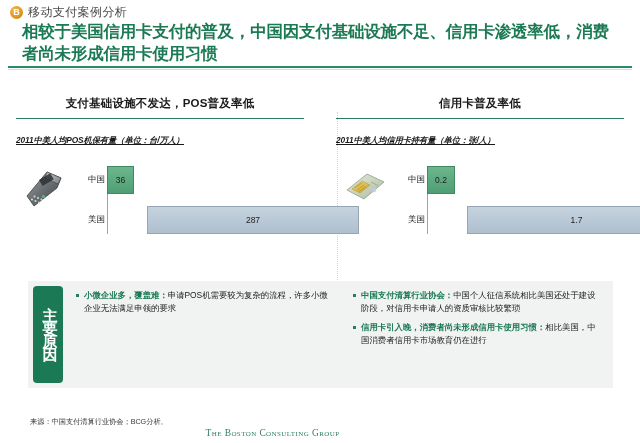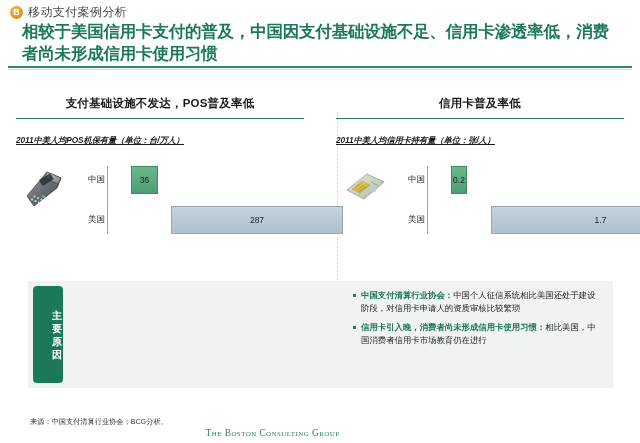--- a/index.html
+++ b/index.html
@@ -162,21 +162,20 @@
     font-weight: normal;
   }
   .bar {
     height: 28px;
     box-sizing: border-box;
     display: flex;
     align-items: center;
     justify-content: center;
     font-size: 8.5px;
     color: #222;
-    margin-left: 24px;
   }
   .bar.cn {
     background: linear-gradient(180deg, #6cb68d 0%, #4f9e73 100%);
     border: 1px solid #3f8a60;
   }
   .bar.us {
     background: linear-gradient(180deg, #c6d3de 0%, #aebfcf 100%);
     border: 1px solid #94a6b6;
   }
 
@@ -194,26 +193,26 @@
     display: flex;
     align-items: stretch;
     box-sizing: border-box;
   }
   .reason-tag {
     width: 30px;
     margin: 5px 0 5px 5px;
     background: #1b7a55;
     border-radius: 4px;
     color: #ffffff;
-    font-size: 10px;
+    font-size: 15px;
     font-weight: bold;
     line-height: 13px;
     display: flex;
     align-items: center;
-    justify-content: flex-end;
+    justify-content: center;
     text-align: center;
     flex: none;
     letter-spacing: 1px;
   }
   .reason-tag span { display: block; width: 11px; }
   .reason-cols {
     flex: 1;
     display: flex;
     padding: 8px 0 0 0;
   }
@@ -312,21 +311,21 @@
         </svg>
       </div>
       <div class="chart-body">
         <div class="axis-line"></div>
         <div class="bar-row">
           <div class="bar-label">中国</div>
           <div class="bar cn" style="width:27px">36</div>
         </div>
         <div class="bar-row">
           <div class="bar-label">美国</div>
-          <div class="bar us" style="width:172px">287</div>
+          <div class="bar us" style="width:212px">287</div>
         </div>
       </div>
     </div>
   </div>
 
   <div class="col">
     <div class="col-heading">信用卡普及率低</div>
     <div class="col-rule"></div>
     <div class="col-subtitle">2011中美人均信用卡持有量（单位：张/人）</div>
 
@@ -348,37 +347,40 @@
           <path d="M11 23 L21 15 L29 19 L19 27 Z" fill="url(#chipG)" stroke="#b2911f" stroke-width="0.5"></path>
           <path d="M14 22 L21 17 M16 24 L23 19 M18 25.5 L25 20.5" stroke="#a0821d" stroke-width="0.6" fill="none"></path>
           <path d="M30 16 L37 19.5" stroke="#8f9e88" stroke-width="0.8"></path>
           <circle cx="33" cy="24" r="2.4" fill="#b9cfe0" opacity="0.8"></circle>
         </svg>
       </div>
       <div class="chart-body">
         <div class="axis-line"></div>
         <div class="bar-row">
           <div class="bar-label">中国</div>
-          <div class="bar cn" style="width:16px">0.2</div>
+          <div class="bar cn" style="width:28px">0.2</div>
         </div>
         <div class="bar-row">
           <div class="bar-label">美国</div>
           <div class="bar us" style="width:219px">1.7</div>
         </div>
       </div>
     </div>
   </div>
 </div>
 
 <div class="reason-panel">
   <div class="reason-tag">
     <span>主要原因</span>
   </div>
   <div class="reason-cols">
     <div class="reason-col">
+      <div class="bullet">
+        <b>小微企业多，覆盖难：</b><span>申请POS机需要较为复杂的流程，许多小微企业无法满足申领的要求</span>
+      </div>
     </div>
     <div class="reason-col">
       <div class="bullet">
         <b>中国支付清算行业协会：</b><span>中国个人征信系统相比美国还处于建设阶段，对信用卡申请人的资质审核比较繁琐</span>
       </div>
       <div class="bullet">
         <b>信用卡引入晚，消费者尚未形成信用卡使用习惯：</b><span>相比美国，中国消费者信用卡市场教育仍在进行</span>
       </div>
     </div>
   </div>

